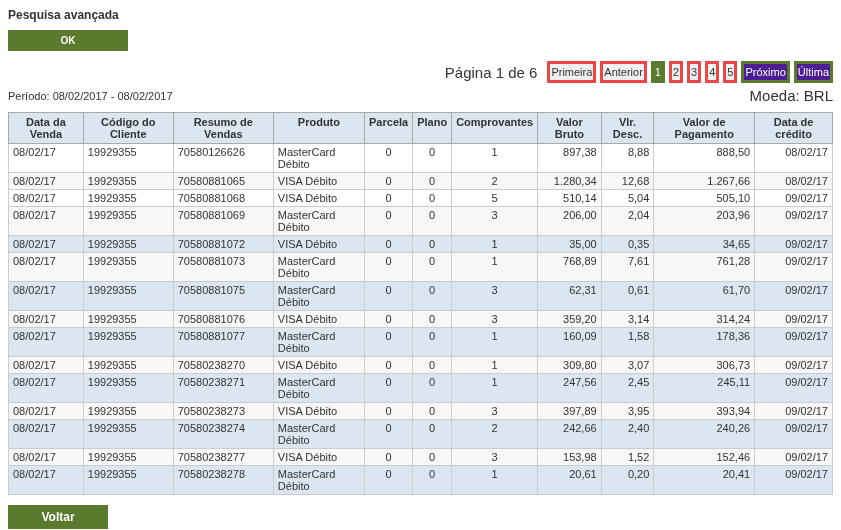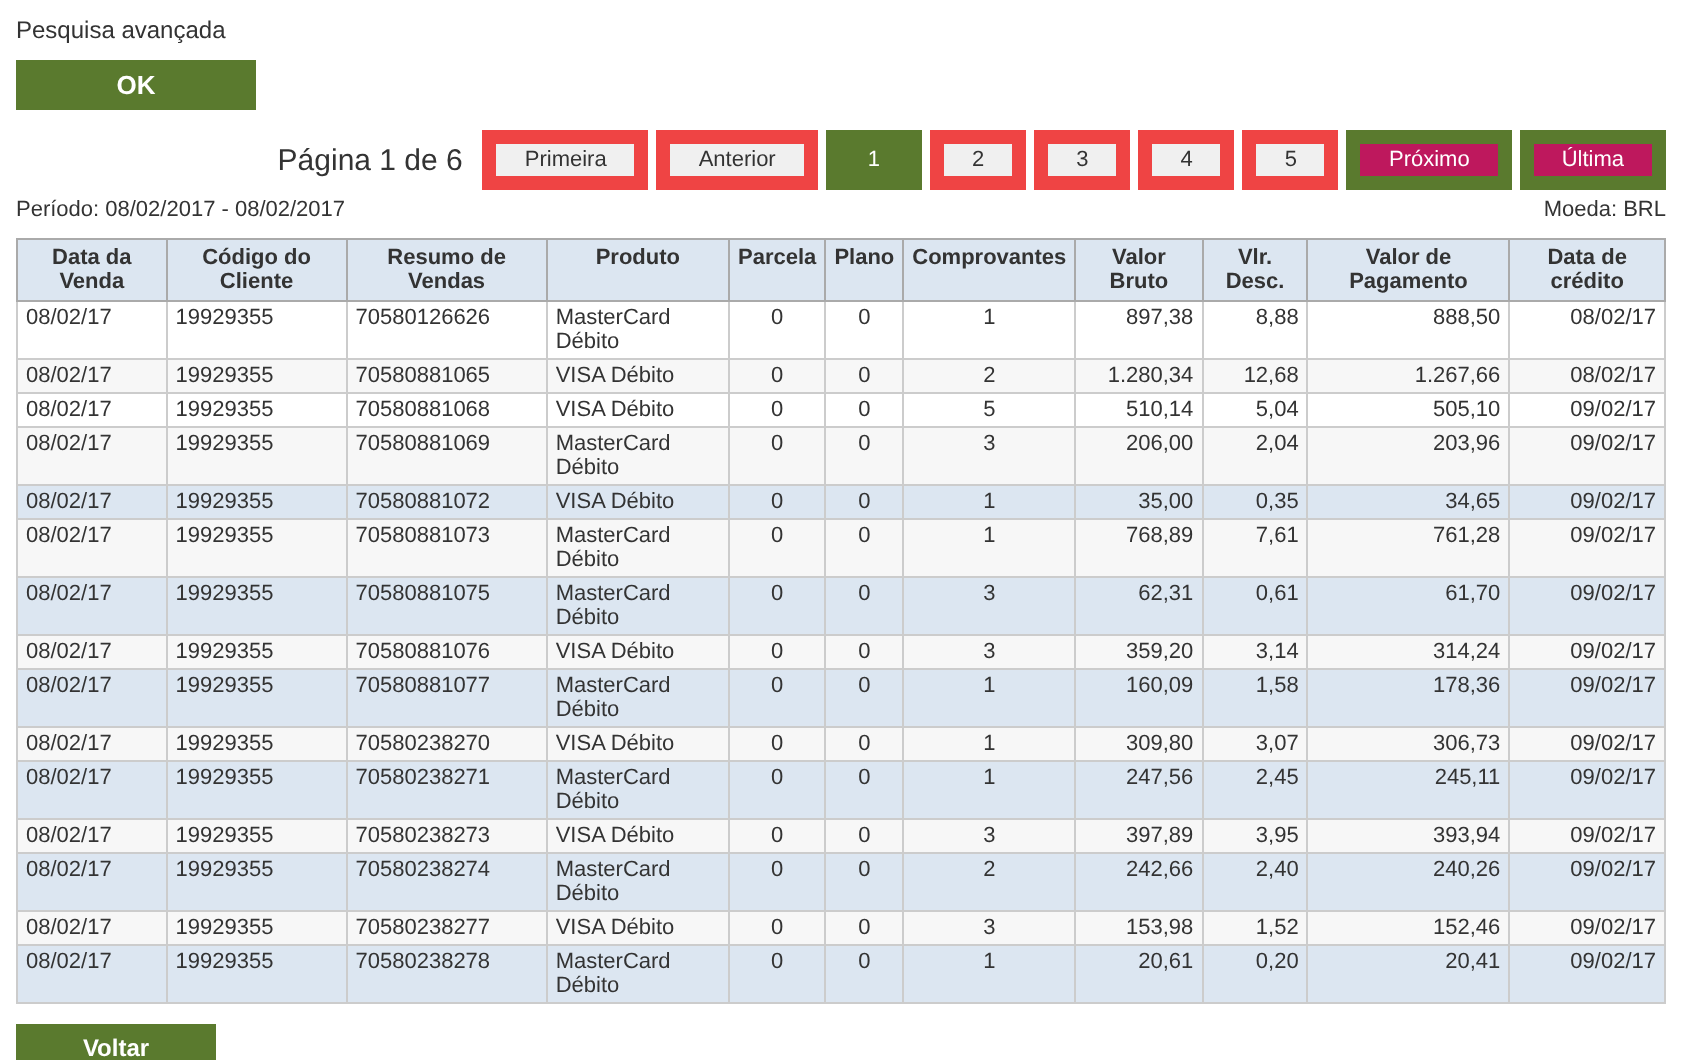--- a/index.html
+++ b/index.html
@@ -1,52 +1,52 @@
 <!DOCTYPE html>
 <html><head>
   <meta charset="utf-8">
   <style>
     * { box-sizing: border-box; margin: 0; padding: 0; }
     body { font-family: Arial, sans-serif; font-size: 11px; background: #fff; color: #333; padding: 8px; width: 841px; }
 
-    .header-title { font-size: 12px; font-weight: normal; margin-bottom: 8px; color: #333; }
+    .header-title { font-size: 12px; font-weight: bold; margin-bottom: 8px; color: #333; }
 
     .ok-btn-wrap { margin-bottom: 10px; }
     .ok-btn {
       background: #5a7a2e;
       color: #fff;
       border: none;
       padding: 5px 40px;
-      font-size: 13px;
+      font-size: 10px;
       font-weight: bold;
       cursor: pointer;
       min-width: 120px;
     }
 
     .pagination-row {
       display: flex;
       align-items: center;
       justify-content: flex-end;
       margin-bottom: 4px;
       gap: 4px;
     }
     .pagination-info { font-size: 15px; margin-right: 6px; }
     .page-btn {
-      border: 7px solid #ef4444;
+      border: 3px solid #ef4444;
       background: #f0f0f0;
       color: #333;
-      padding: 2px 14px;
+      padding: 2px 1px;
       cursor: pointer;
       font-size: 11px;
     }
     .page-btn.active { background: #5a7a2e; color: #fff; border-color: #5a7a2e; }
-    .page-btn.nav { background: #be185d; color: #fff; border-color: #5a7a2e; }
+    .page-btn.nav { background: #4c1d95; color: #fff; border-color: #5a7a2e; }
 
     .periodo-row { font-size: 11px; margin-bottom: 4px; }
-    .moeda-row { text-align: right; font-size: 11px; margin-bottom: 4px; }
+    .moeda-row { text-align: right; font-size: 15px; margin-bottom: 4px; }
 
     table {
       width: 100%;
       border-collapse: collapse;
       font-size: 11px;
     }
     th {
       background: #dce6f1;
       border: 1px solid #aaa;
       padding: 3px 4px;

